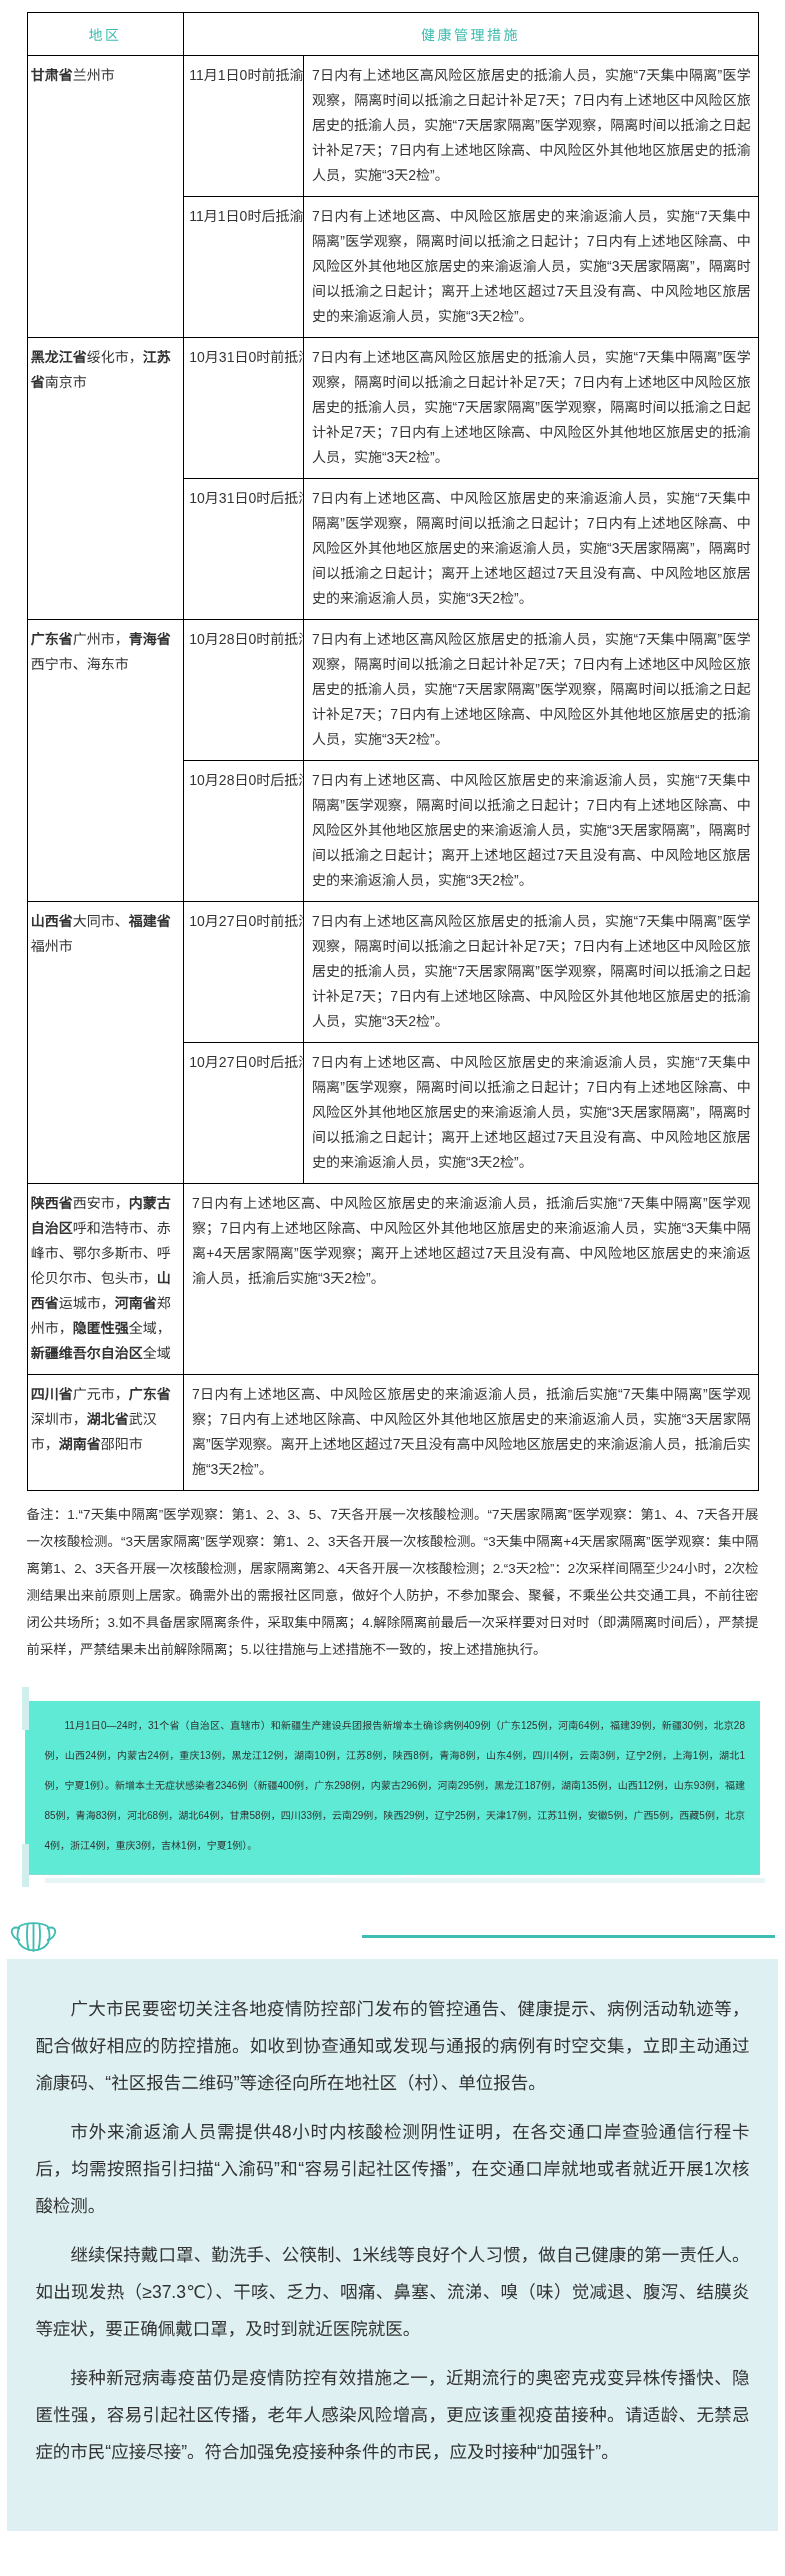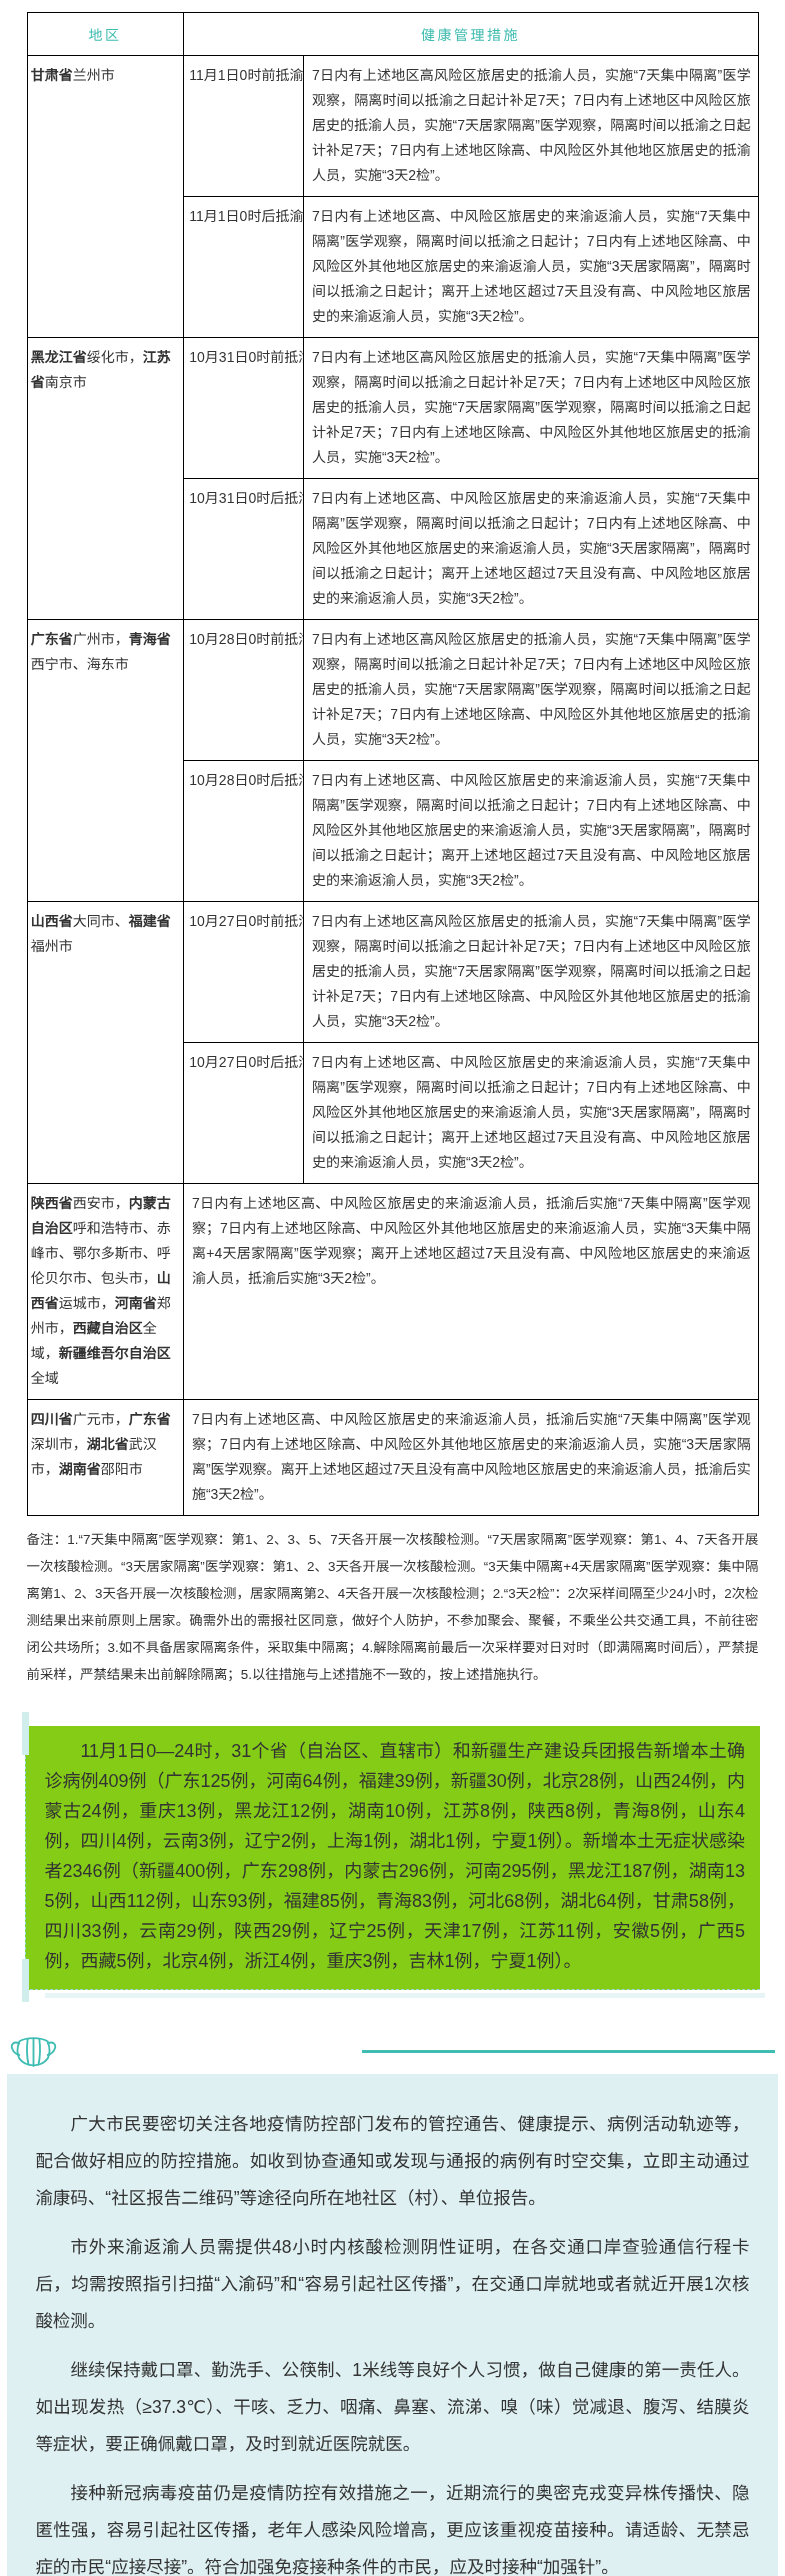--- a/index.html
+++ b/index.html
@@ -71,23 +71,23 @@
   }
   .stats-wrap::before{
     content:"";position:absolute;left:-3.3px;top:-13.4px;width:7.5px;height:43px;background:#cfeeec;
   }
   .stats-wrap::after{
     content:"";position:absolute;left:-3.3px;bottom:-11.7px;width:7.5px;height:43px;background:#cfeeec;
   }
   .stats-box{
     border-left:1.7px dashed #96d8d8;
     border-bottom:1.7px dashed #96d8d8;
-    background:#84cc16;
+    background:#5eead4;
     padding:10px 15px 13.4px 18.4px;
-    font-size:18px;
+    font-size:10px;
     line-height:30px;
     text-align:justify;
     word-break:break-all;
   }
   .stats-box p{margin:0;text-indent:2em;}
   .stats-bottom-line{
     position:absolute;left:20px;right:-5px;bottom:-7.5px;height:4.2px;background:#e7f5f6;
   }
 
   
@@ -164,21 +164,21 @@
         <td class="region-cell" rowspan="2"><span class="bold">山西省</span><span>大同市、</span><span class="bold">福建省</span><span>福州市</span></td>
         <td class="date-cell">10月27日0时前抵渝</td>
         <td class="meas-cell">7日内有上述地区高风险区旅居史的抵渝人员，实施“7天集中隔离”医学观察，隔离时间以抵渝之日起计补足7天；7日内有上述地区中风险区旅居史的抵渝人员，实施“7天居家隔离”医学观察，隔离时间以抵渝之日起计补足7天；7日内有上述地区除高、中风险区外其他地区旅居史的抵渝人员，实施“3天2检”。</td>
       </tr>
       <tr>
         <td class="date-cell">10月27日0时后抵渝</td>
         <td class="meas-cell">7日内有上述地区高、中风险区旅居史的来渝返渝人员，实施“7天集中隔离”医学观察，隔离时间以抵渝之日起计；7日内有上述地区除高、中风险区外其他地区旅居史的来渝返渝人员，实施“3天居家隔离”，隔离时间以抵渝之日起计；离开上述地区超过7天且没有高、中风险地区旅居史的来渝返渝人员，实施“3天2检”。</td>
       </tr>
 
       <tr>
-        <td class="region-cell"><span class="bold">陕西省</span><span>西安市，</span><span class="bold">内蒙古自治区</span><span>呼和浩特市、赤峰市、鄂尔多斯市、呼伦贝尔市、包头市，</span><span class="bold">山西省</span><span>运城市，</span><span class="bold">河南省</span><span>郑州市，</span><span class="bold">西藏自治区</span><span>全域，</span><span class="bold">新疆维吾尔自治区</span><span>全域</span></td>
+        <td class="region-cell"><span class="bold">陕西省</span><span>西安市，</span><span class="bold">内蒙古自治区</span><span>呼和浩特市、赤峰市、鄂尔多斯市、呼伦贝尔市、包头市，</span><span class="bold">山西省</span><span>运城市，</span><span class="bold">河南省</span><span>郑州市，</span><span class="bold">隐匿性强</span><span>全域，</span><span class="bold">新疆维吾尔自治区</span><span>全域</span></td>
         <td class="meas-cell" colspan="2">7日内有上述地区高、中风险区旅居史的来渝返渝人员，抵渝后实施“7天集中隔离”医学观察；7日内有上述地区除高、中风险区外其他地区旅居史的来渝返渝人员，实施“3天集中隔离+4天居家隔离”医学观察；离开上述地区超过7天且没有高、中风险地区旅居史的来渝返渝人员，抵渝后实施“3天2检”。</td>
       </tr>
 
       <tr>
         <td class="region-cell"><span class="bold">四川省</span><span>广元市，</span><span class="bold">广东省</span><span>深圳市，</span><span class="bold">湖北省</span><span>武汉市，</span><span class="bold">湖南省</span><span>邵阳市</span></td>
         <td class="meas-cell" colspan="2">7日内有上述地区高、中风险区旅居史的来渝返渝人员，抵渝后实施“7天集中隔离”医学观察；7日内有上述地区除高、中风险区外其他地区旅居史的来渝返渝人员，实施“3天居家隔离”医学观察。离开上述地区超过7天且没有高中风险地区旅居史的来渝返渝人员，抵渝后实施“3天2检”。</td>
       </tr>
     </tbody>
   </table>
 

